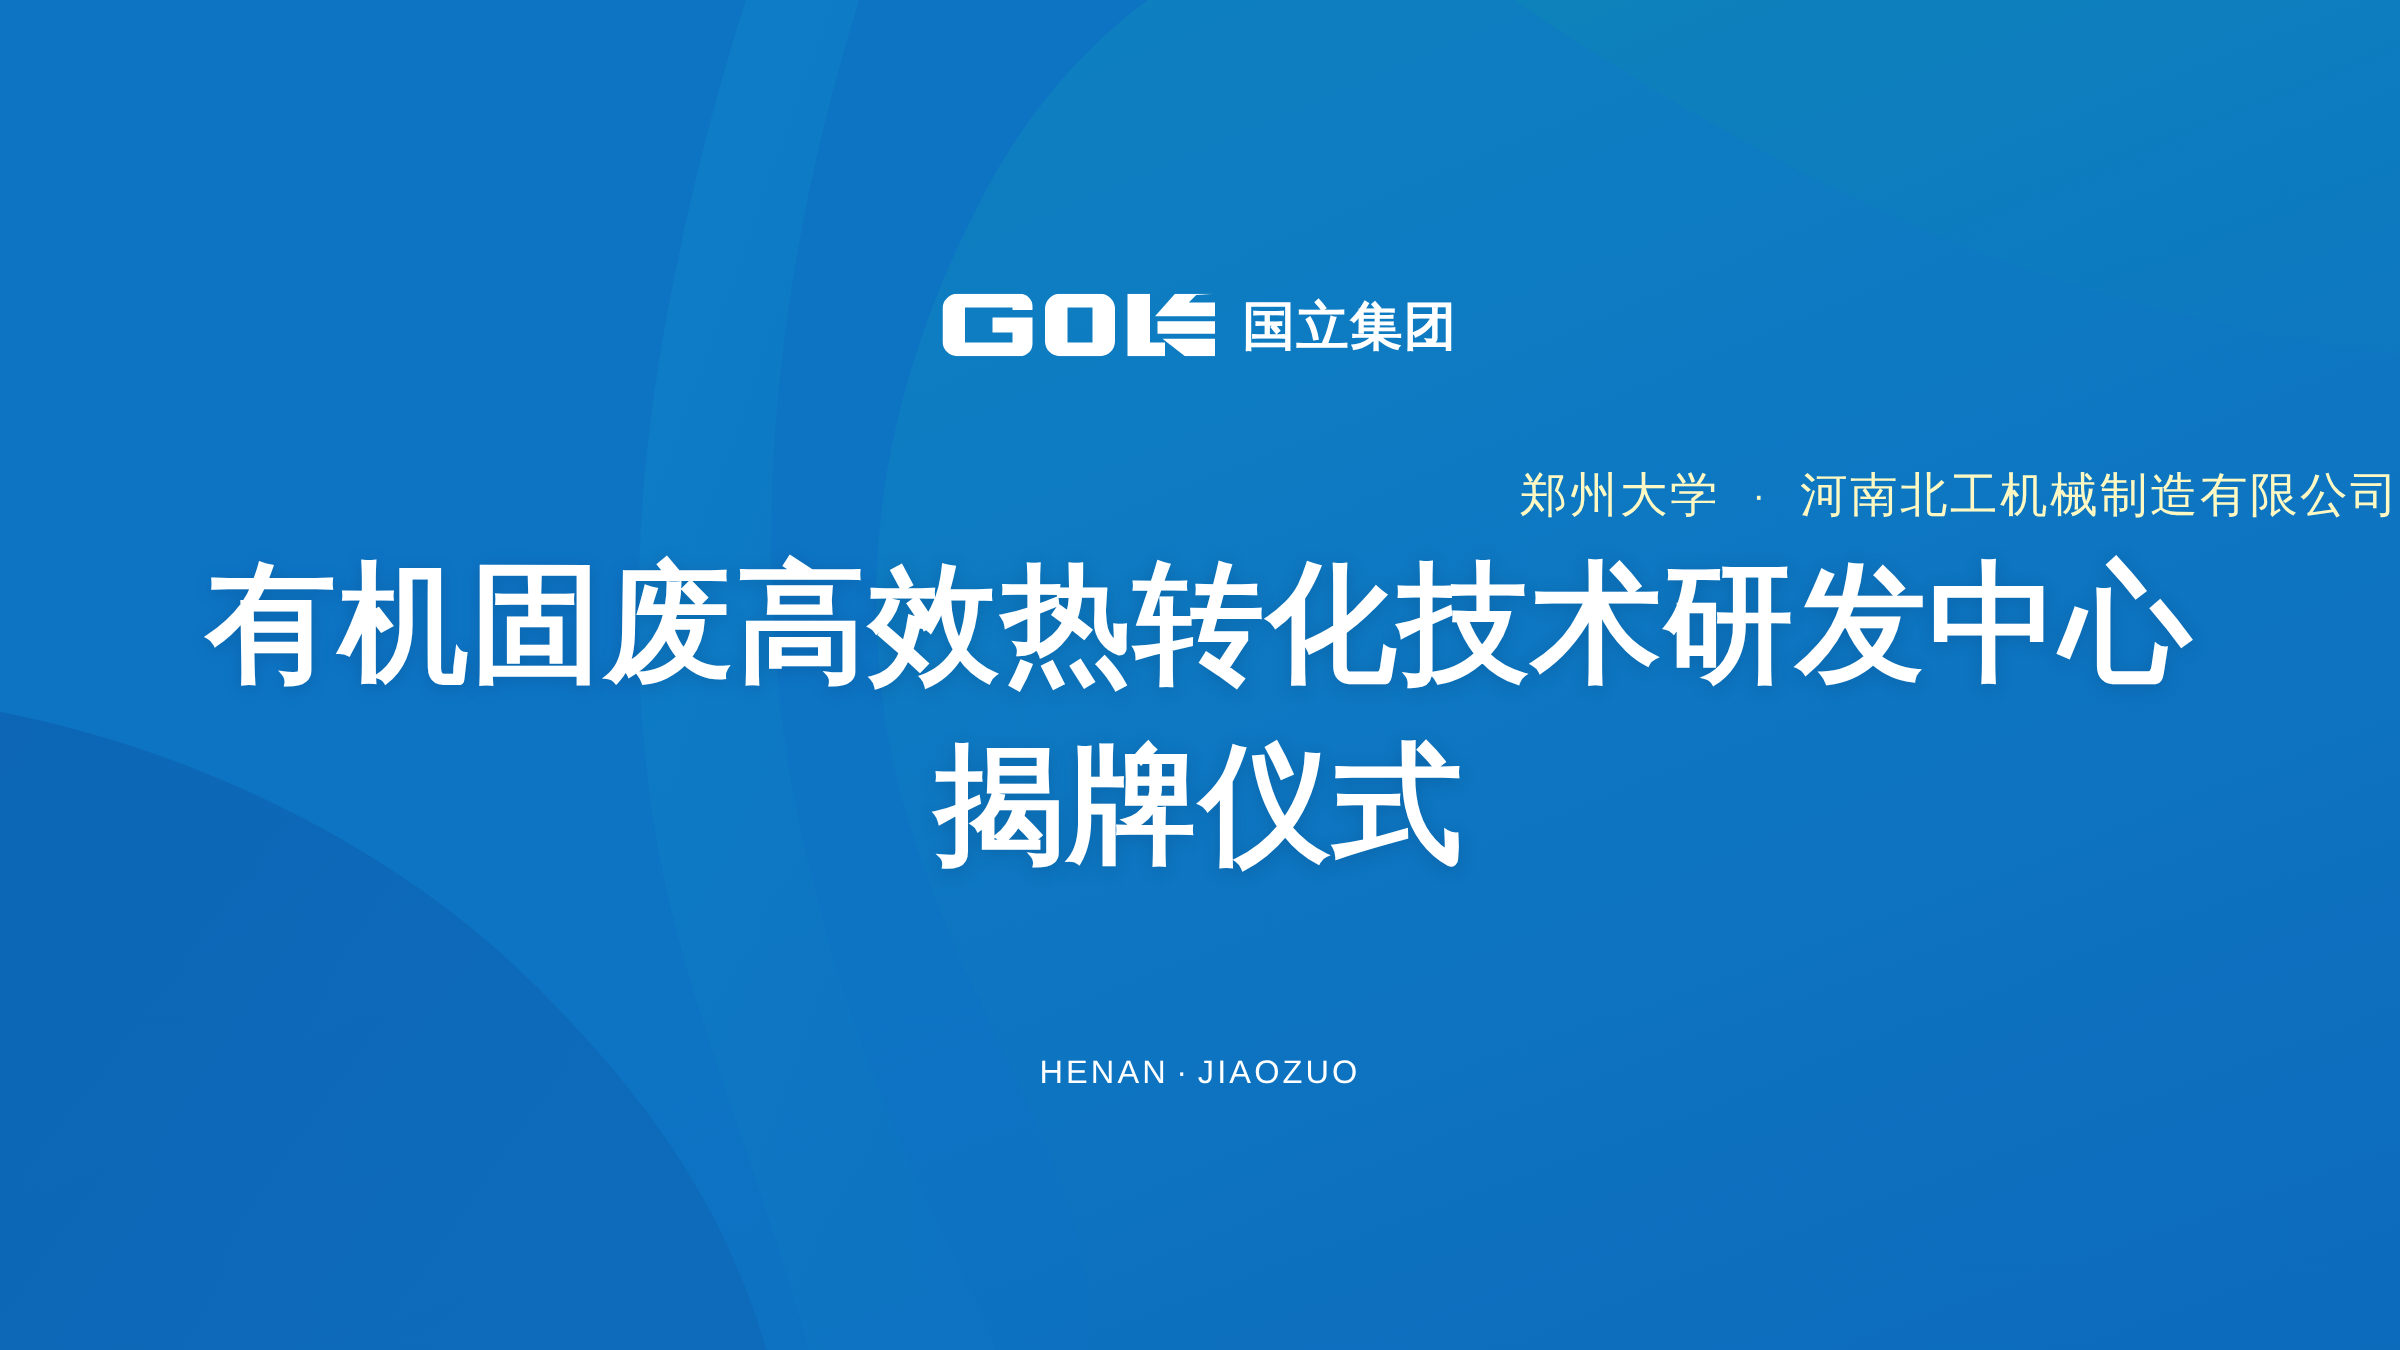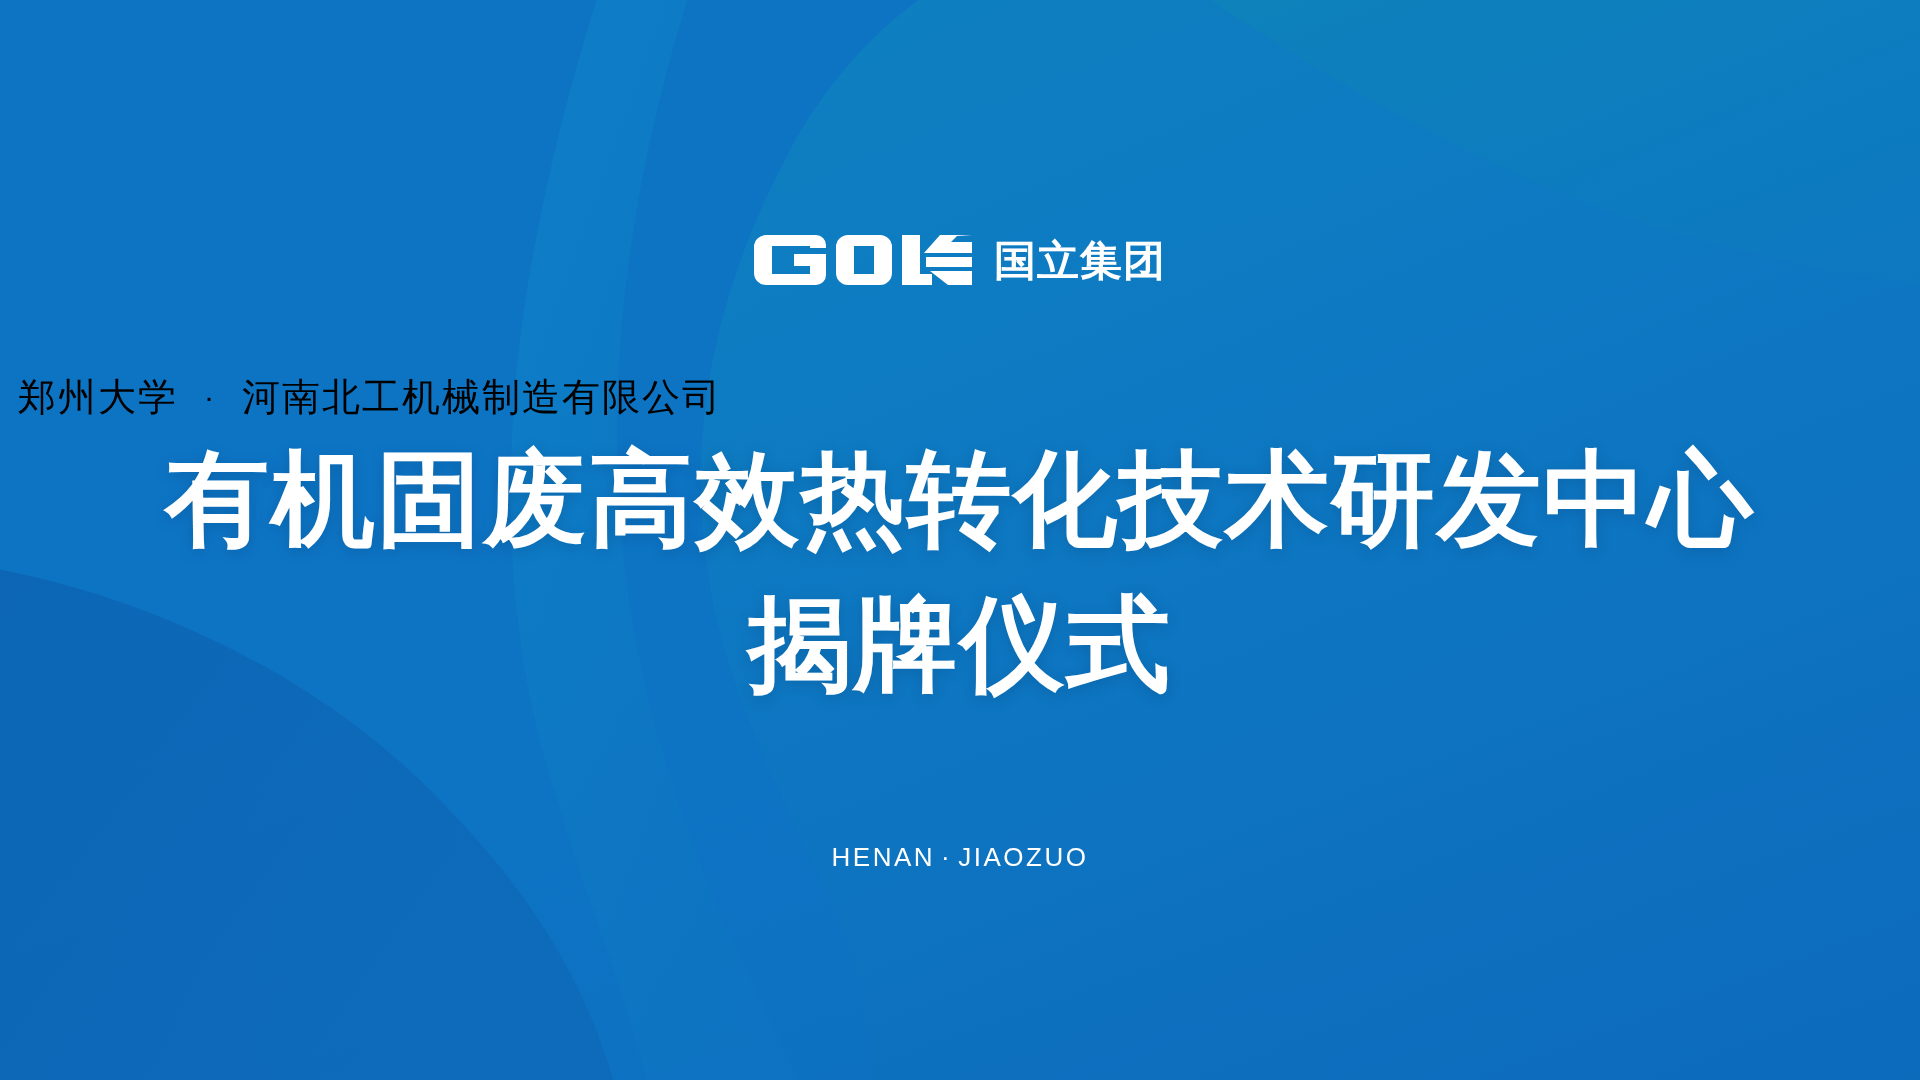--- a/index.html
+++ b/index.html
@@ -90,22 +90,22 @@
     white-space: nowrap;
     transform: translateY(1px);
   }
 
   
   .org-line {
     position: absolute;
     top: 375px;
     left: 0;
     right: 0;
-    text-align: left;
-    color: #000000;
+    text-align: right;
+    color: #fef9c3;
     font-size: 38px;
     font-weight: 400;
     letter-spacing: 2px;
     line-height: 1.2;
     white-space: nowrap;
     padding-left: 18px;
   }
   .org-sep { padding: 0 26px; font-size: 30px; vertical-align: 3px; }
 
   

